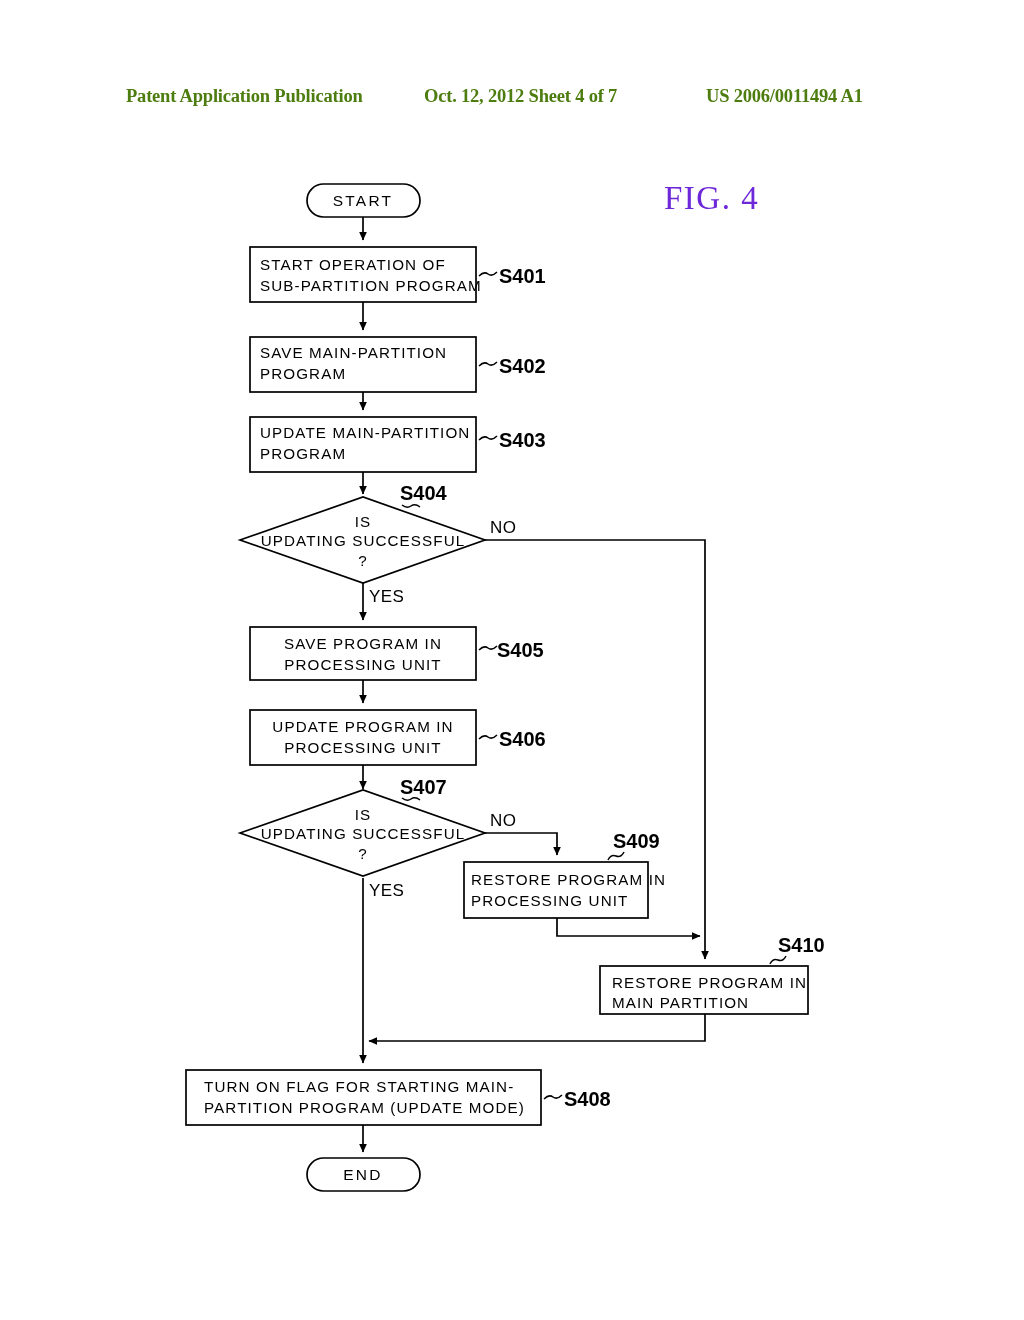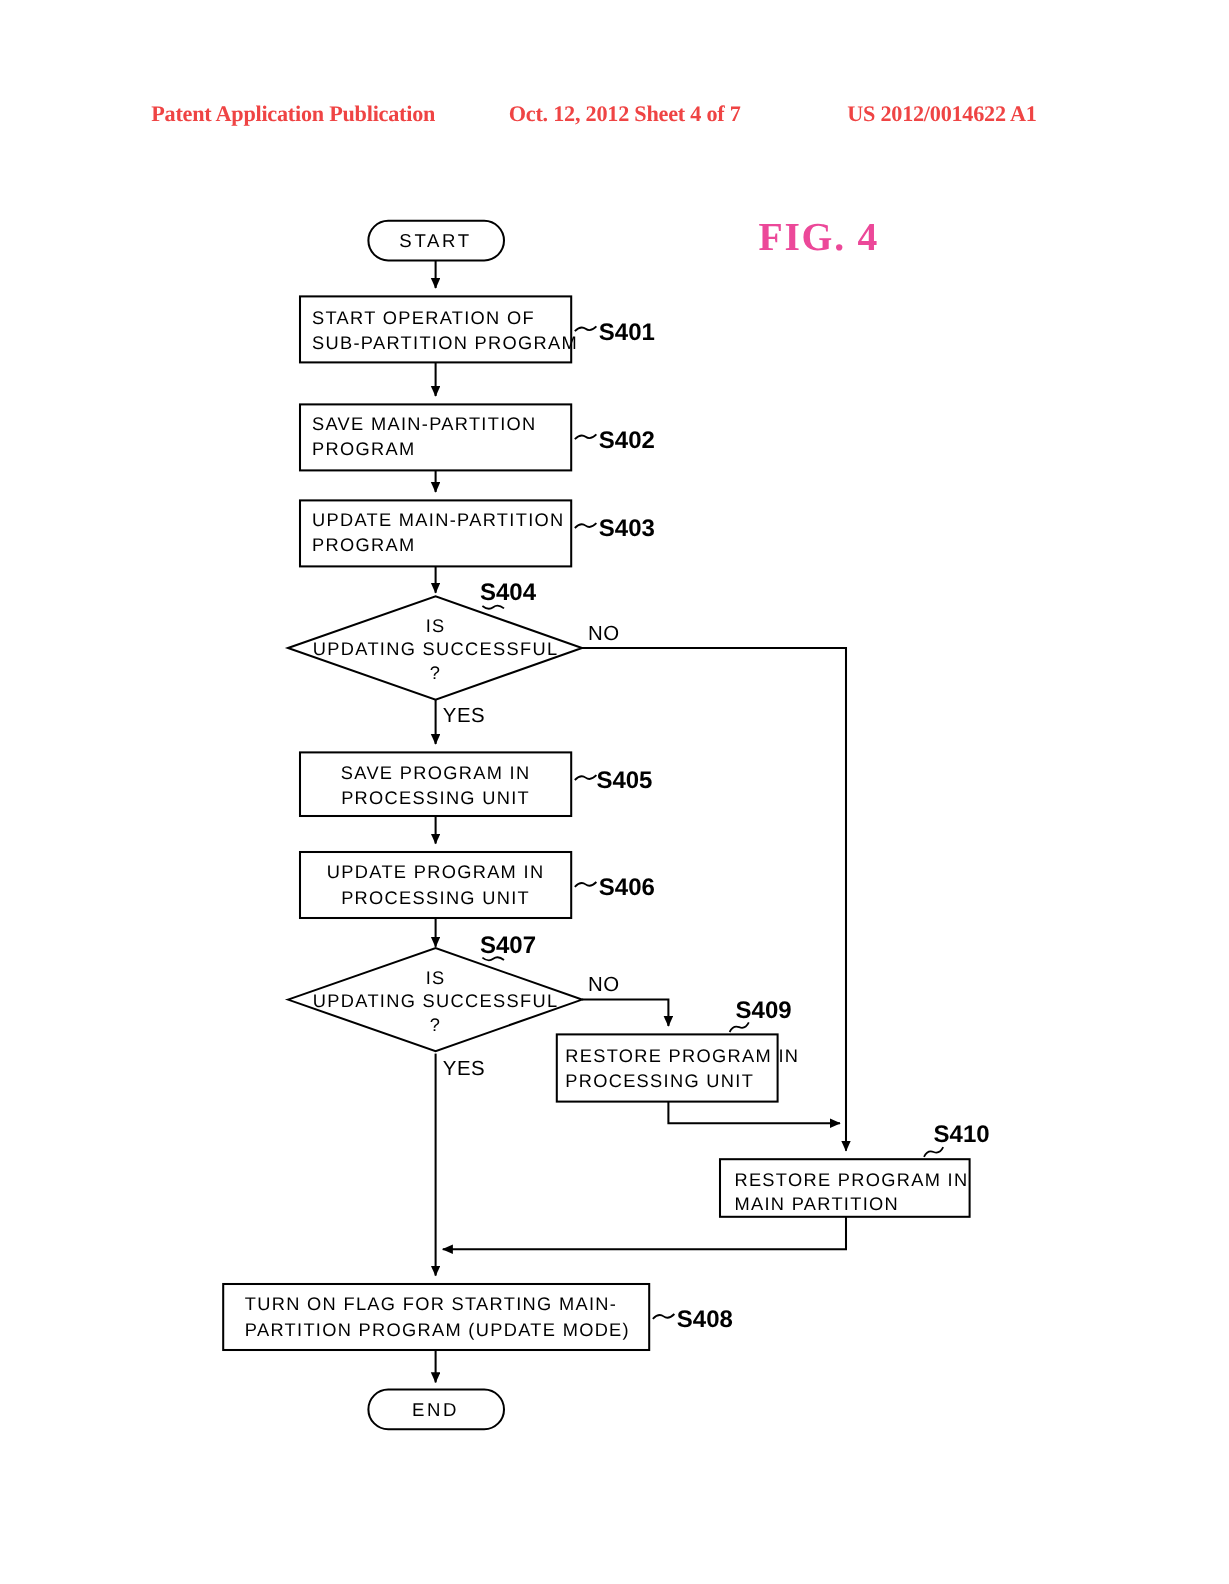--- a/index.html
+++ b/index.html
@@ -25,39 +25,38 @@
   
   .hdr {
     position: absolute;
     top: 86px;
     left: 0;
     width: 1024px;
     height: 26px;
     font-family: "Liberation Serif", serif;
     font-weight: bold;
     font-size: 18.5px;
-    color: #ef4444;
+    color: #4d7c0f;
     letter-spacing: -0.2px;
     white-space: nowrap;
   }
   .hdr .h-left   { position: absolute; left: 126px; top: 0; }
   .hdr .h-mid    { position: absolute; left: 424px; top: 0; }
   .hdr .h-right  { position: absolute; left: 706px; top: 0; }
 
   
   .figlabel {
     position: absolute;
-    left: 632px;
+    left: 664px;
     top: 180px;
     font-family: "Liberation Serif", serif;
     font-size: 33px;
     letter-spacing: 1.5px;
-    color: #ec4899;
+    color: #6d28d9;
     white-space: nowrap;
-    font-weight: bold;
   }
 
   
   #flowsvg {
     position: absolute;
     left: 0;
     top: 0;
     width: 1024px;
     height: 1320px;
   }
@@ -105,21 +104,21 @@
   }
 </style>
 </head>
 <body>
 
 <div id="page">
 
   <div class="hdr">
     <span class="h-left">Patent Application Publication</span>
     <span class="h-mid">Oct. 12, 2012  Sheet 4 of 7</span>
-    <span class="h-right">US 2012/0014622 A1</span>
+    <span class="h-right">US 2006/0011494 A1</span>
   </div>
 
   <div class="figlabel">FIG. 4</div>
 
   <svg id="flowsvg" viewBox="0 0 1024 1320">
     <defs>
       <marker id="ah" markerWidth="10" markerHeight="10" refX="8.4" refY="4" orient="auto" markerUnits="userSpaceOnUse">
         <path d="M0,0 L9,4 L0,8 z" fill="#000"></path>
       </marker>
       <marker id="ahl" markerWidth="10" markerHeight="10" refX="8.4" refY="4" orient="auto" markerUnits="userSpaceOnUse">

